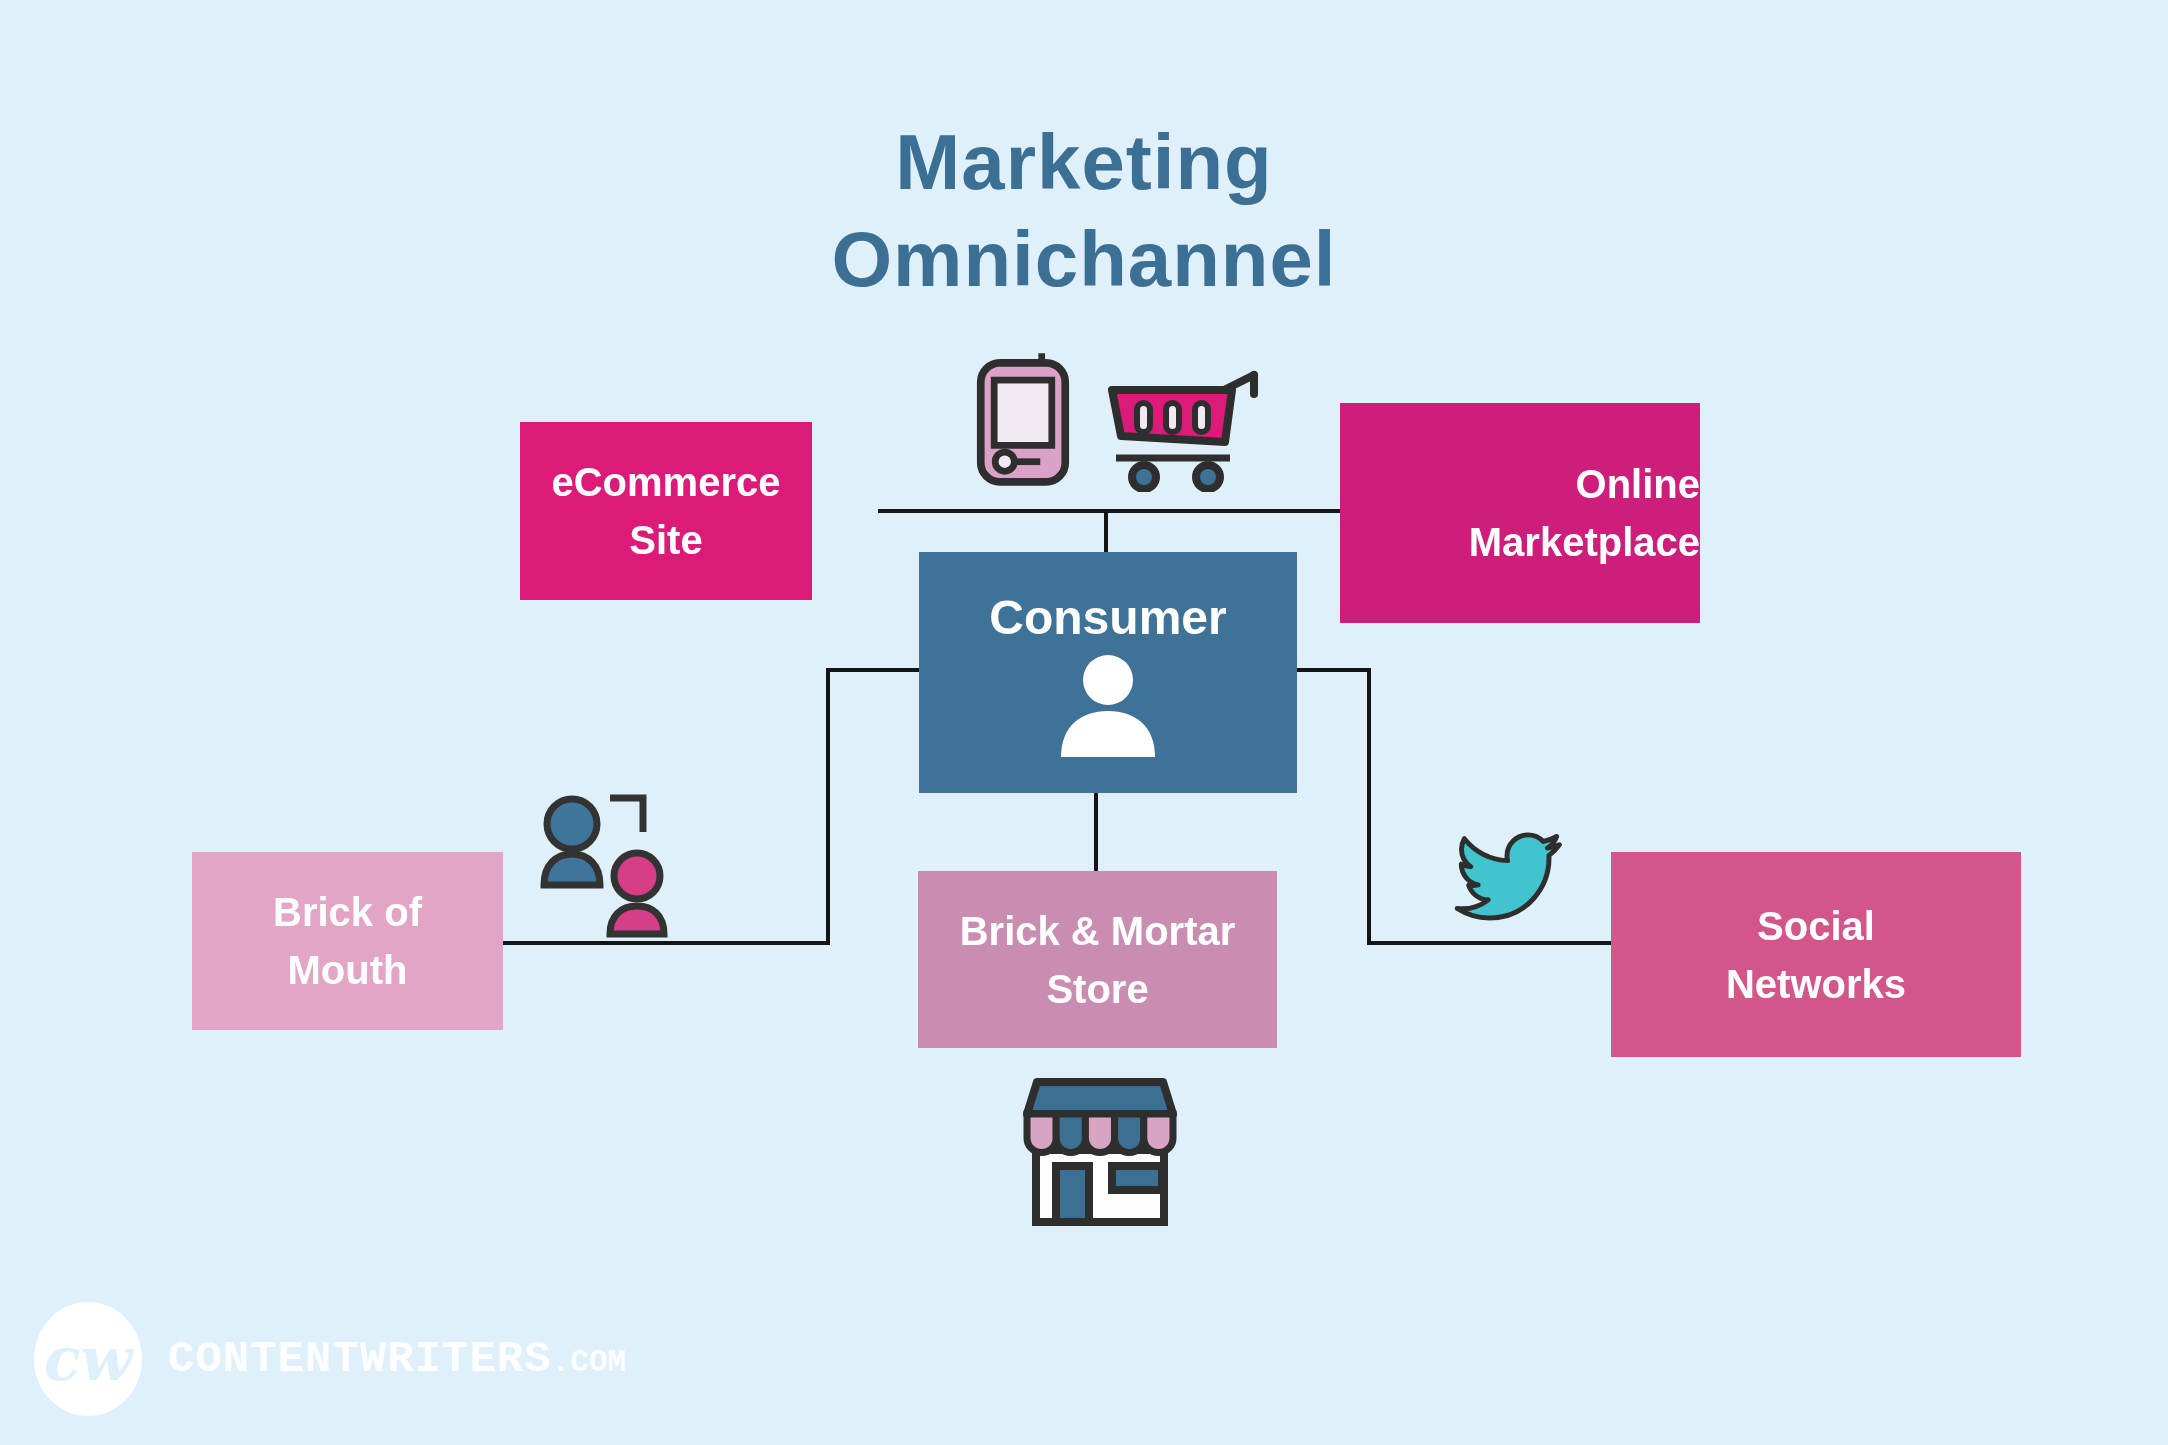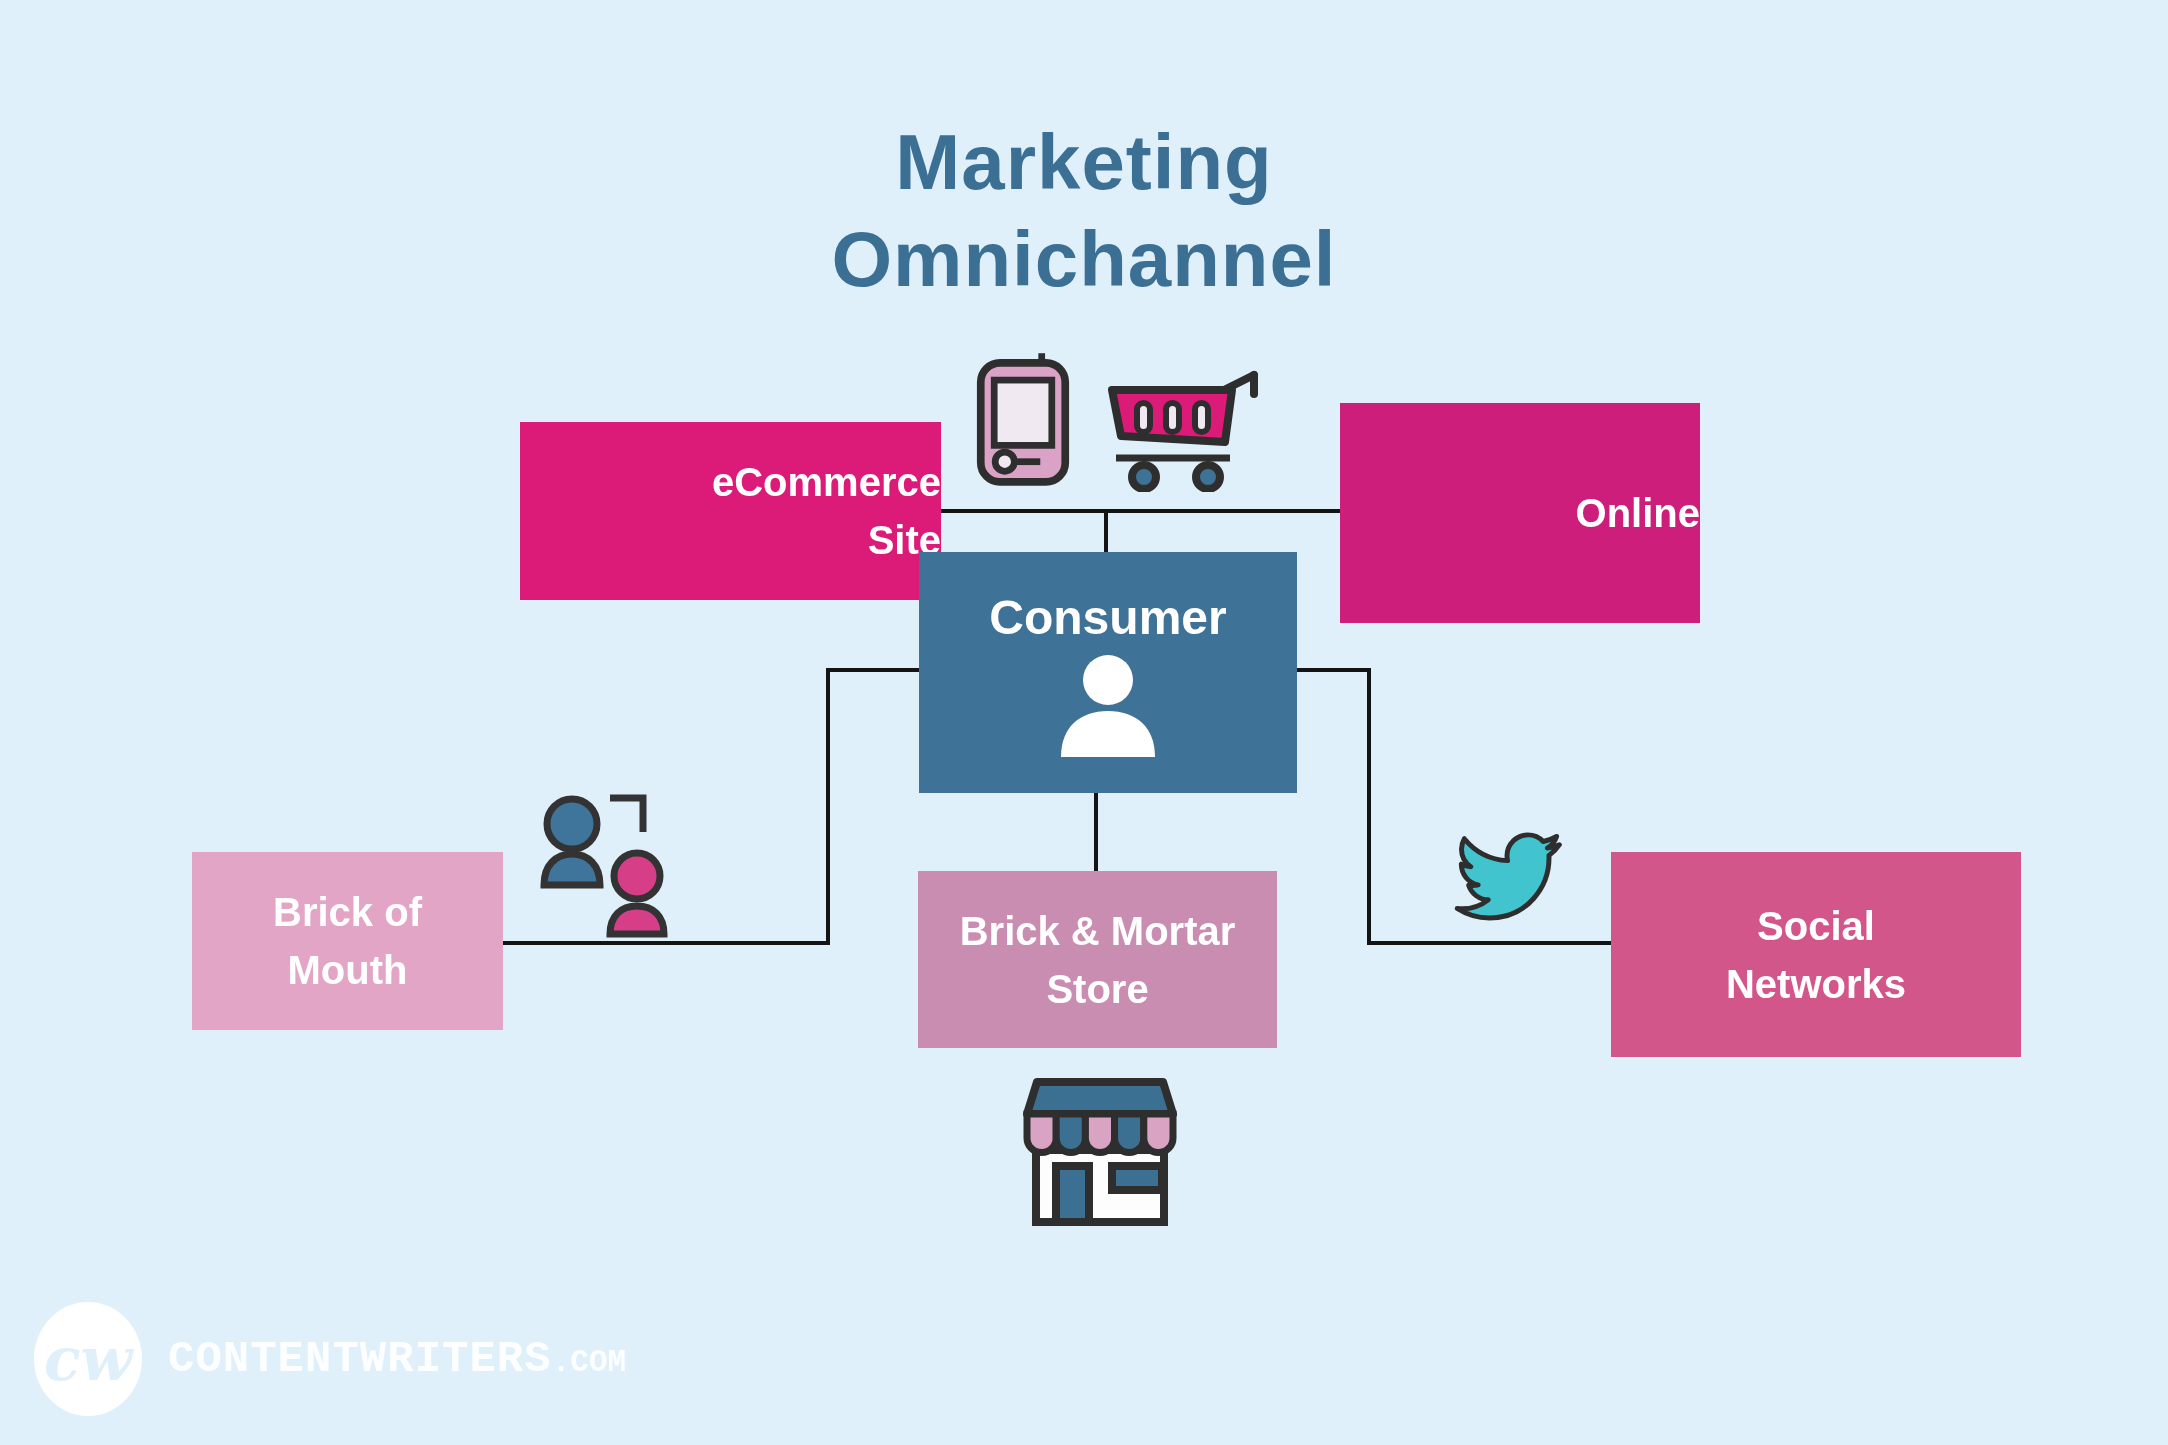--- a/index.html
+++ b/index.html
@@ -42,21 +42,21 @@
   #l-right-h2   {left:1367px; top:941px; width:246px; height:4px;}
   #l-bottom-v   {left:1094px; top:791px; width:4px;   height:82px;}
   
   .node{
     position:absolute;display:flex;flex-direction:column;
     align-items:center;justify-content:center;
     color:var(--white);font-weight:bold;text-align:center;
     font-size:40px;line-height:58px;
   }
   .node span{display:block;}
-  #node-ecommerce  {left:520px;  top:422px; width:421px; height:178px; background:var(--magenta-bright);align-items:flex-end;}
+  #node-ecommerce  {left:520px;  top:422px; width:292px; height:178px; background:var(--magenta-bright);}
   #node-marketplace{left:1340px; top:403px; width:360px; height:220px; background:var(--magenta-deep);align-items:flex-end;}
   #node-consumer   {left:919px;  top:552px; width:378px; height:241px; background:var(--consumer-blue); font-size:48px;}
   #node-word       {left:192px;  top:852px; width:311px; height:178px; background:var(--pink-light);}
   #node-brick      {left:918px;  top:871px; width:359px; height:177px; background:var(--pink-mauve);}
   #node-social     {left:1611px; top:852px; width:410px; height:205px; background:var(--pink-medium);}
   #node-consumer .consumer-person{margin-top:6px;}
   
   .icon{position:absolute;}
   #icon-device{left:975px; top:350px; width:96px; height:137px;}
   #icon-cart  {left:1106px;top:366px; width:162px; height:126px;}
@@ -99,20 +99,21 @@
   <div class="line" id="l-right-h2"></div>
   <div class="line" id="l-bottom-v"></div>
 
   <section class="node" id="node-ecommerce">
     <span>eCommerce</span>
     <span>Site</span>
   </section>
 
   <section class="node" id="node-marketplace">
     <span>Online</span>
+    <span>Marketplace</span>
   </section>
 
   <section class="node" id="node-consumer">
     <span>Consumer</span>
     <svg class="consumer-person" width="120" height="104" viewBox="0 0 120 104">
       <circle cx="60" cy="27" r="25" fill="#ffffff"></circle>
       <path d="M13 104 C13 74 32 58 60 58 C88 58 107 74 107 104 Z" fill="#ffffff"></path>
     </svg>
   </section>
 

